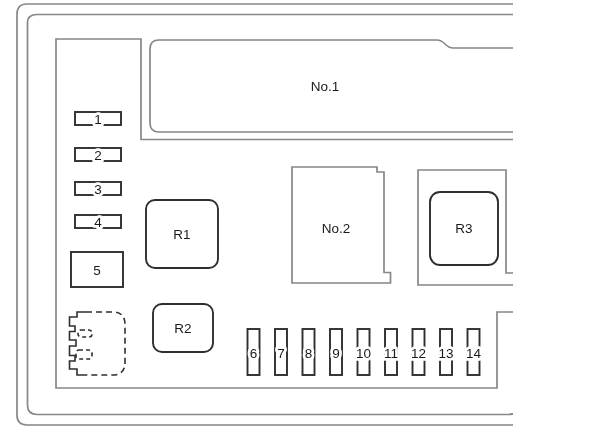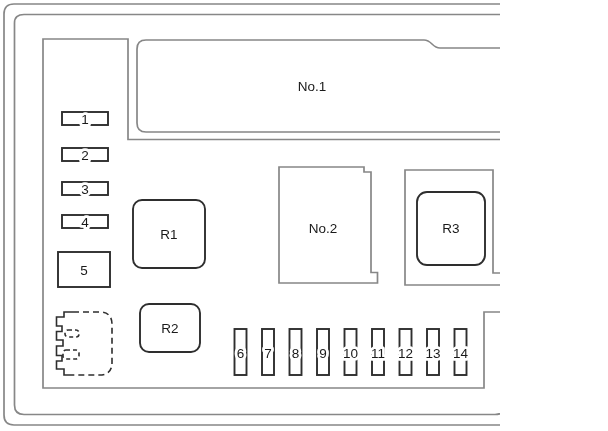--- a/index.html
+++ b/index.html
@@ -7,20 +7,21 @@
     --component-dark:#2e2e2e;
     --label-text:#1a1a1a;
     --background:#ffffff;
   }
   html,body{margin:0;padding:0;background:var(--background);}
   .stage{
     position:relative;
     width:500px;height:431px;
     background:var(--background);
     overflow:hidden;
+    padding-left:13px;
   }
   svg{display:block;}
   .gray-line{fill:none;stroke:var(--outline-gray);stroke-width:1.7;}
   .dark-line{fill:none;stroke:var(--component-dark);stroke-width:1.9;}
   .dark-line-thin{fill:none;stroke:var(--component-dark);stroke-width:1.6;}
   .dashed{stroke-dasharray:6 4;}
   .dashed-small{stroke-dasharray:4 3;}
   text{
     font-family:"Liberation Sans","DejaVu Sans",sans-serif;
     font-size:13.5px;

